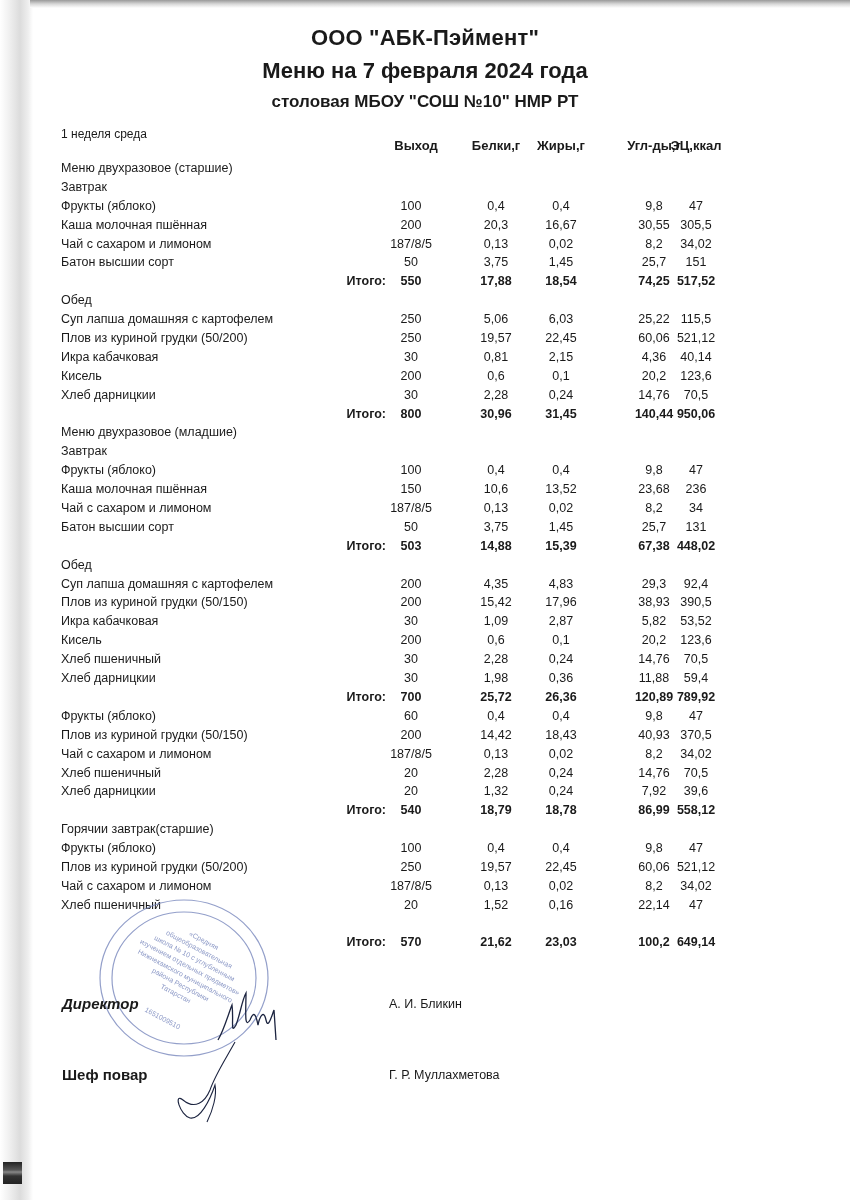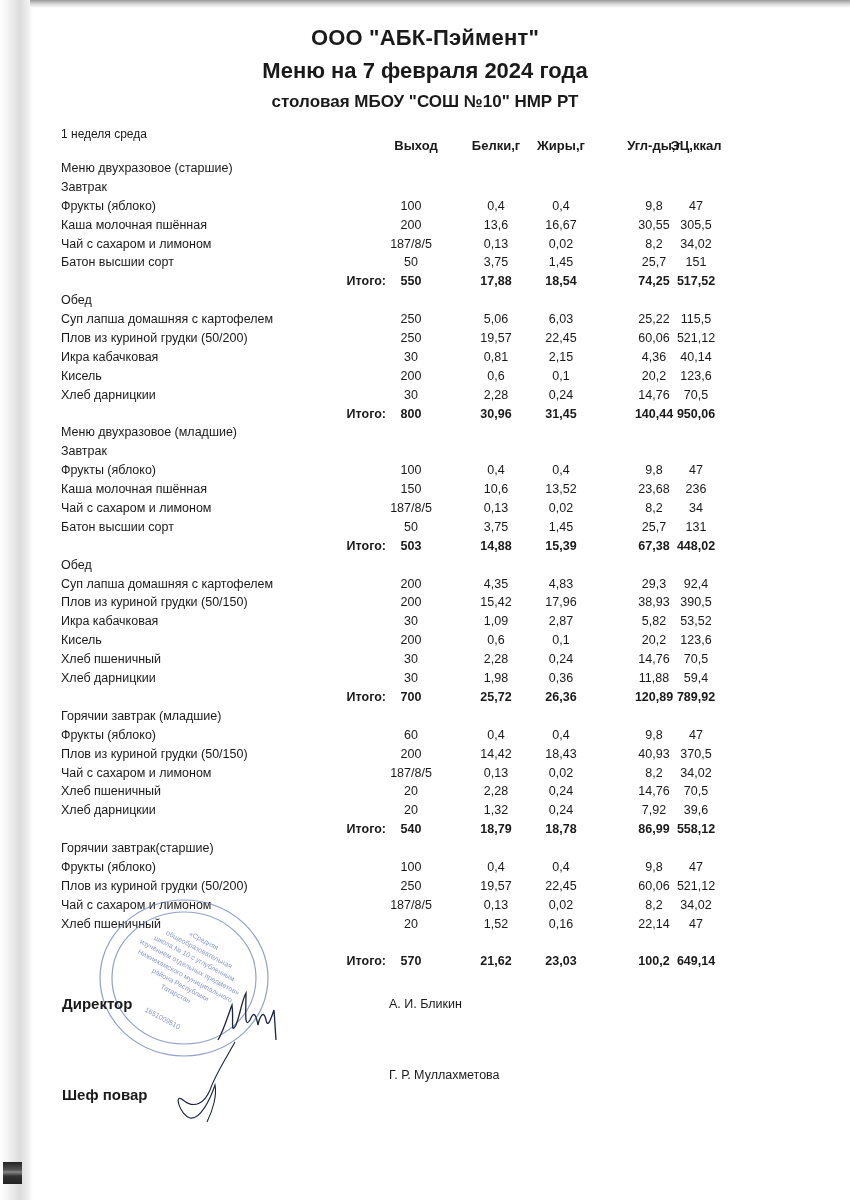--- a/index.html
+++ b/index.html
@@ -84,21 +84,21 @@
       <span class="c c-name">Фрукты (яблоко)</span>
       <span class="c c-out">100</span>
       <span class="c c-b">0,4</span>
       <span class="c c-f">0,4</span>
       <span class="c c-u">9,8</span>
       <span class="c c-e">47</span>
     </div>
     <div class="row ">
       <span class="c c-name">Каша молочная пшённая</span>
       <span class="c c-out">200</span>
-      <span class="c c-b">13,6</span>
+      <span class="c c-b">20,3</span>
       <span class="c c-f">16,67</span>
       <span class="c c-u">30,55</span>
       <span class="c c-e">305,5</span>
     </div>
     <div class="row ">
       <span class="c c-name">Чай с сахаром и лимоном</span>
       <span class="c c-out">187/8/5</span>
       <span class="c c-b">0,13</span>
       <span class="c c-f">0,02</span>
       <span class="c c-u">8,2</span>
@@ -268,23 +268,20 @@
       <span class="c c-u">11,88</span>
       <span class="c c-e">59,4</span>
     </div>
     <div class="row total">
       <span class="c c-label">Итого:</span>
       <span class="c c-out">700</span>
       <span class="c c-b">25,72</span>
       <span class="c c-f">26,36</span>
       <span class="c c-u">120,89</span>
       <span class="c c-e">789,92</span>
-    </div>
-    <div class="row sec">
-      <span class="c c-name">Горячии завтрак (младшие)</span>
     </div>
     <div class="row ">
       <span class="c c-name">Фрукты (яблоко)</span>
       <span class="c c-out">60</span>
       <span class="c c-b">0,4</span>
       <span class="c c-f">0,4</span>
       <span class="c c-u">9,8</span>
       <span class="c c-e">47</span>
     </div>
     <div class="row ">
@@ -383,23 +380,23 @@
       <text x="92" y="52" text-anchor="middle" transform="rotate(28 92 82)">общеобразовательная</text>
       <text x="92" y="62" text-anchor="middle" transform="rotate(28 92 82)">школа № 10 с углубленным</text>
       <text x="92" y="72" text-anchor="middle" transform="rotate(28 92 82)">изучением отдельных предметов»</text>
       <text x="92" y="82" text-anchor="middle" transform="rotate(28 92 82)">Нижнекамского муниципального</text>
       <text x="92" y="92" text-anchor="middle" transform="rotate(28 92 82)">района Республики</text>
       <text x="92" y="102" text-anchor="middle" transform="rotate(28 92 82)">Татарстан</text>
       <text x="92" y="130" text-anchor="middle" transform="rotate(28 92 82)">1651009510</text>
     </g>
 </svg>
 
-<div class="sig" style="left:62px; top:995px;">Директор</div>
+<div class="sig" style="left:62px; top:995px;font-style:italic;">Директор</div>
 <div class="signame" style="left:389px; top:997px;">А. И. Бликин</div>
-<div class="sig" style="left:62px; top:1066px;margin-top:20px;">Шеф повар</div>
+<div class="sig" style="left:62px; top:1066px;">Шеф повар</div>
 <div class="signame" style="left:389px; top:1068px;">Г. Р. Муллахметова</div>
 
 <svg class="signature" style="left:210px; top:985px;" width="80" height="65" viewBox="0 0 80 65">
   <path id="sig1" d="M8 55 C 14 45, 18 30, 22 20 C 24 35, 20 50, 26 40 C 30 30, 32 15, 36 8 C 36 25, 34 45, 40 35 C 44 25, 46 30, 48 40 C 50 30, 54 25, 56 35 C 58 45, 62 30, 64 25 L 66 55" fill="none" stroke-width="1.3" stroke="#1c2440"></path>
 </svg>
 <svg class="signature" style="left:165px; top:1040px;" width="80" height="85" viewBox="0 0 80 85">
   <path id="sig2" d="M70 2 C 60 20, 50 35, 45 50 C 40 62, 30 70, 18 60 C 8 52, 15 75, 25 78 C 35 80, 45 60, 50 45 C 52 55, 48 70, 42 82" fill="none" stroke-width="1.1" stroke="#1c2440"></path>
 </svg>
 
 </body></html>

